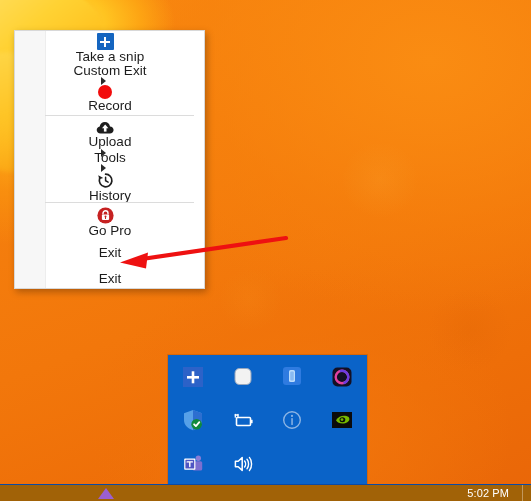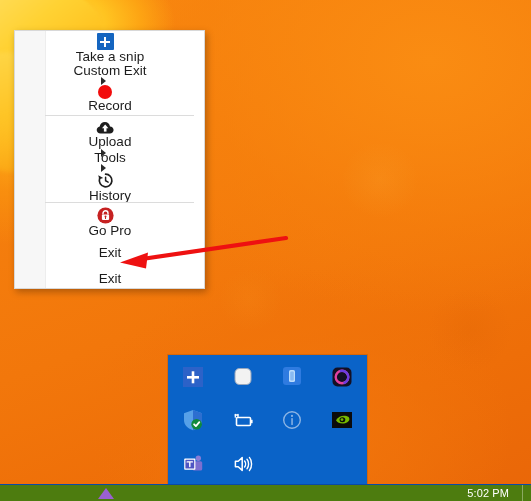--- a/index.html
+++ b/index.html
@@ -47,21 +47,21 @@
     background: linear-gradient(160deg, #FFD94C 0%, #FEC527 50%, rgba(250,164,14,0.5) 100%);
     border-radius: 50% 50% 44% 56% / 40% 46% 54% 60%;
     filter: blur(2px);
   }
 
   
   .taskbar {
     position: absolute;
     left: 0; right: 0; bottom: 0;
     height: 16px;
-    background: #4d7c0f;
+    background: #a16207;
     border-top: 1px solid #0A4AA6;
   }
   .taskbar-clock {
     position: absolute;
     right: 22px; top: 1px;
     color: #FFFFFF;
     font-size: 11px;
     line-height: 14px;
     letter-spacing: 0.1px;
     white-space: nowrap;

